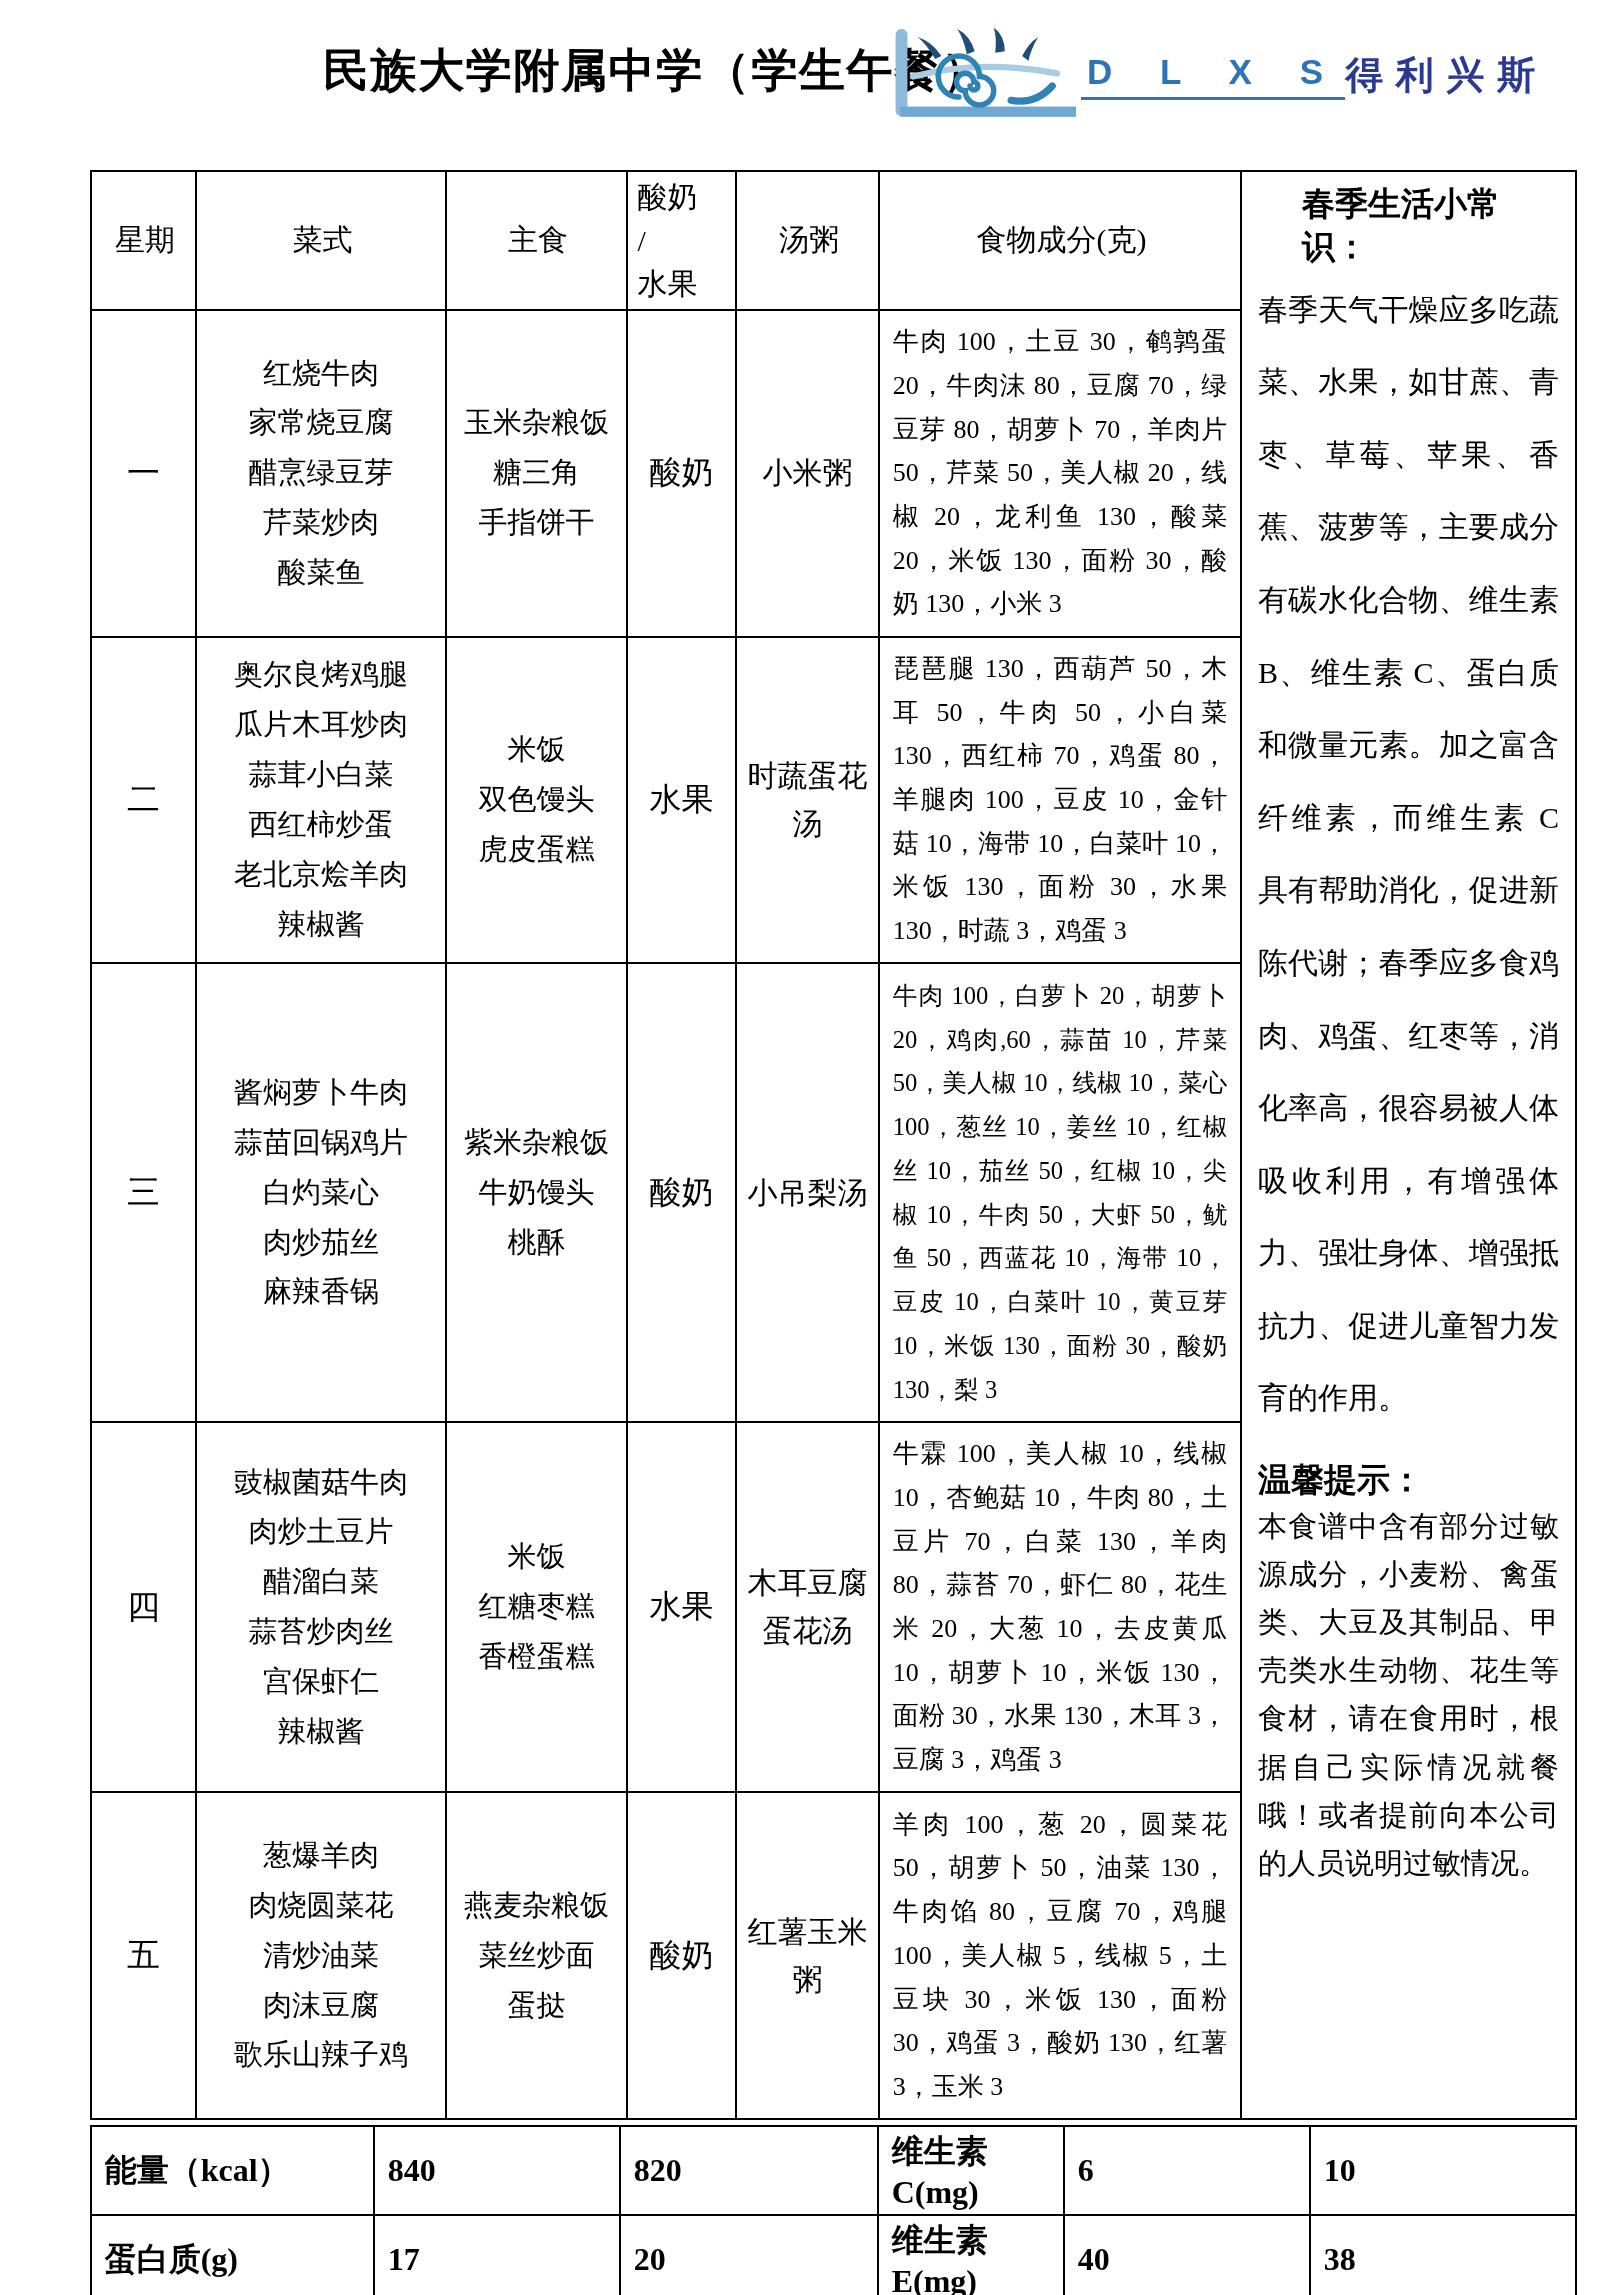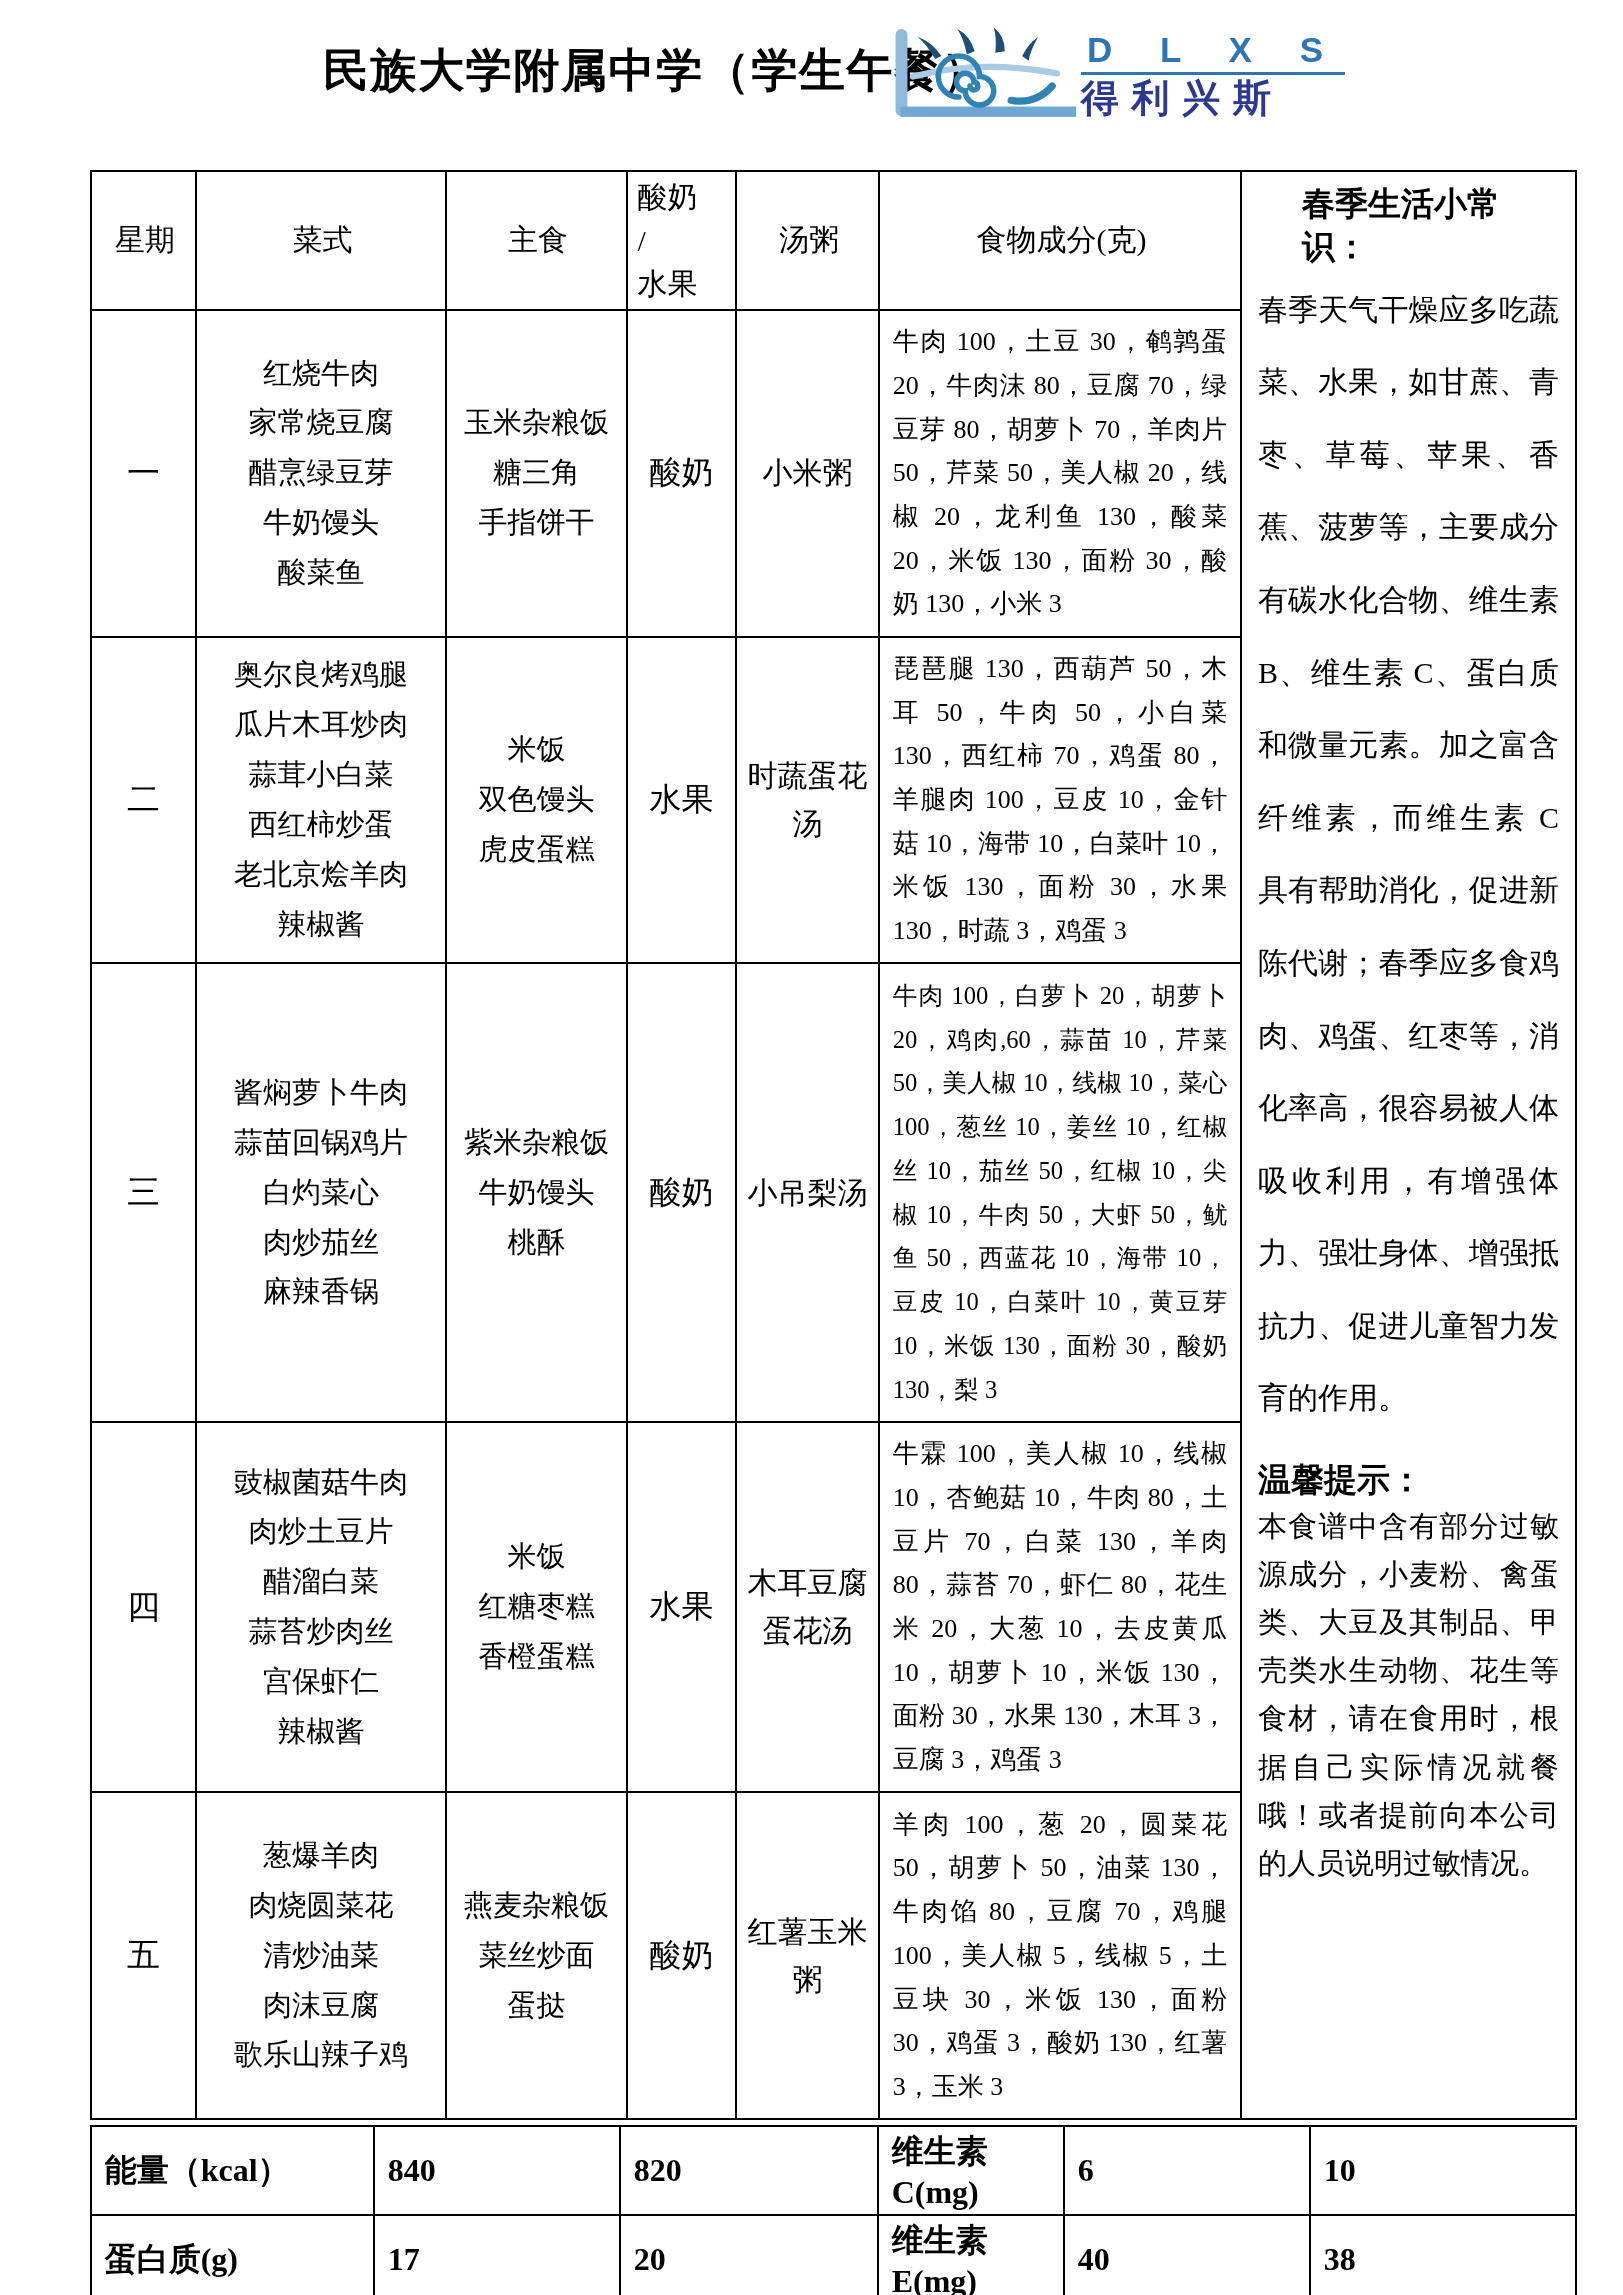--- a/index.html
+++ b/index.html
@@ -13,21 +13,21 @@
   body{
     width:1623px;height:2295px;background:#ffffff;color:var(--ink);
     font-family:"Liberation Serif","DejaVu Serif",serif;
     overflow:hidden;
   }
   
   .header{position:relative;height:170px;}
   .title{position:absolute;left:323px;top:40px;font-size:46px;font-weight:700;letter-spacing:1.6px;white-space:nowrap;}
   .logo{position:absolute;left:894px;top:20.6px;width:468px;height:111px;display:flex;align-items:center;}
   .logo-icon{width:182px;height:105px;flex:0 0 auto;}
-  .logo-text{display:flex;flex-direction:column;justify-content:center;margin-left:4.8px;}
+  .logo-text{display:flex;flex-direction:row;justify-content:center;margin-left:4.8px;}
   .logo-letters{
     font-family:"Liberation Sans","DejaVu Sans",sans-serif;
     font-size:35px;font-weight:700;color:var(--logo-blue);
     letter-spacing:19px;border-bottom:3.2px solid var(--logo-blue);
     padding:0 3.2px 1.6px 6.3px;line-height:1.15;white-space:nowrap;
   }
   .logo-name{font-size:38px;font-weight:700;color:var(--logo-navy);letter-spacing:12.7px;line-height:1.25;white-space:nowrap;}
   .date{position:absolute;top:127px;left:0;width:1237px;text-align:center;font-size:33px;letter-spacing:0.8px;}
   
   table{border-collapse:collapse;table-layout:fixed;}
@@ -121,21 +121,21 @@
       <div class="sb-body">春季天气干燥应多吃蔬菜、水果，如甘蔗、青枣、草莓、苹果、香蕉、菠萝等，主要成分有碳水化合物、维生素 B、维生素 C、蛋白质和微量元素。加之富含纤维素，而维生素 C 具有帮助消化，促进新陈代谢；春季应多食鸡肉、鸡蛋、红枣等，消化率高，很容易被人体吸收利用，有增强体力、强壮身体、增强抵抗力、促进儿童智力发育的作用。</div>
       <div class="sb-note-title">温馨提示：</div>
       <div class="sb-note">本食谱中含有部分过敏源成分，小麦粉、禽蛋类、大豆及其制品、甲壳类水生动物、花生等食材，请在食用时，根据自己实际情况就餐哦！或者提前向本公司的人员说明过敏情况。</div>
     </td>
   </tr>
   <tr class="r-mon">
     <td class="day">一</td>
     <td class="dishes">红烧牛肉
 家常烧豆腐
 醋烹绿豆芽
-牛奶馒头
+芹菜炒肉
 酸菜鱼</td>
     <td class="staples">玉米杂粮饭
 糖三角
 手指饼干</td>
     <td class="yogurt">酸奶</td>
     <td class="soup">小米粥</td>
     <td class="comp">牛肉 100，土豆 30，鹌鹑蛋 20，牛肉沫 80，豆腐 70，绿豆芽 80，胡萝卜 70，羊肉片 50，芹菜 50，美人椒 20，线椒 20，龙利鱼 130，酸菜 20，米饭 130，面粉 30，酸奶 130，小米 3</td>
   </tr>
   <tr class="r-tue">
     <td class="day">二</td>

